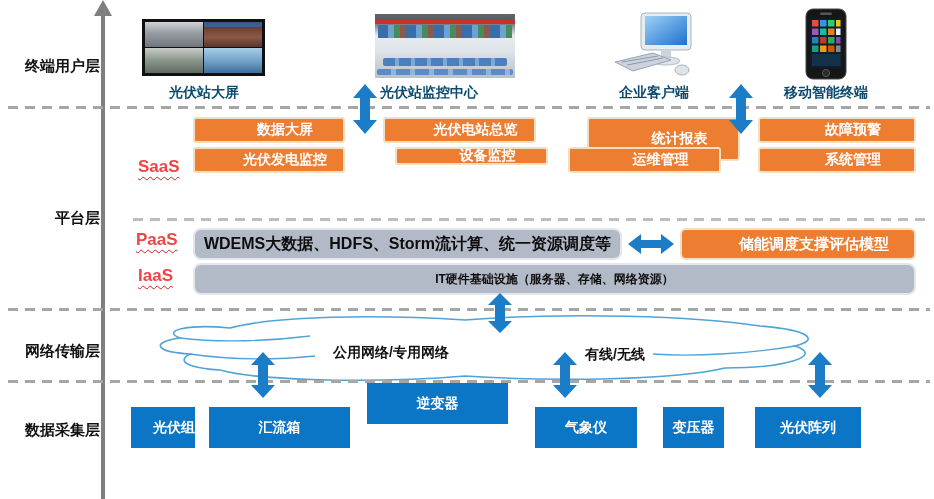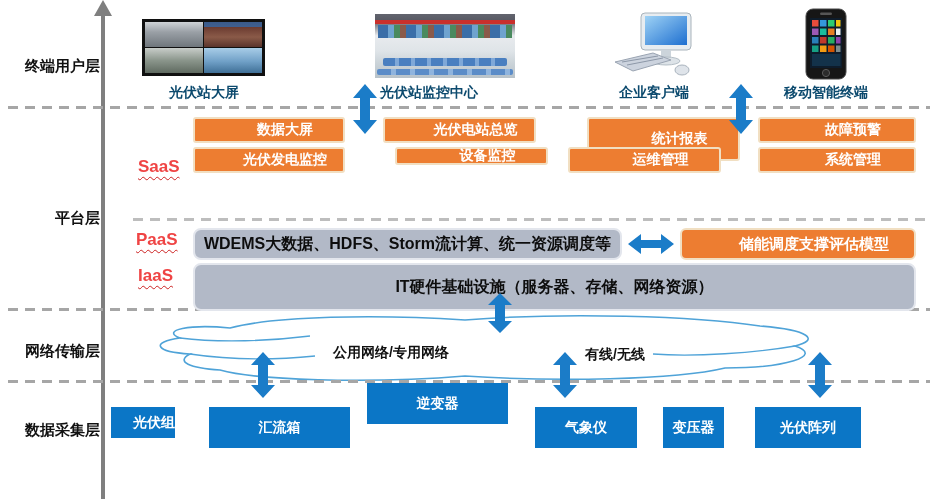--- a/index.html
+++ b/index.html
@@ -156,21 +156,21 @@
 
   <div class="tier-label" style="left:136px;top:230px;">PaaS</div>
   <div class="gray-box" style="left:193px;top:228px;width:429px;height:32px;font-size:16px;">WDEMS大数据、HDFS、Storm流计算、统一资源调度等</div>
 
   <svg class="arrow" style="left:628px;top:233px;" width="46" height="22" viewBox="0 0 46 22">
     <path d="M0 11 L13 1 L13 7 L33 7 L33 1 L46 11 L33 21 L33 15 L13 15 L13 21 Z" fill="#1B7CC8"></path>
   </svg>
   <div class="orange-box" style="left:680px;top:228px;width:236px;height:32px;border-radius:6px;font-size:15px;">储能调度支撑评估模型</div>
 
   <div class="tier-label" style="left:138px;top:266px;">IaaS</div>
-  <div class="gray-box" style="left:193px;top:263px;width:723px;height:48px;font-size:16px;">IT硬件基础设施（服务器、存储、网络资源）</div>
+  <div class="gray-box" style="left:193px;top:263px;width:723px;height:32px;font-size:12px;">IT硬件基础设施（服务器、存储、网络资源）</div>
 
   <svg class="arrow" style="left:487px;top:293px;" width="26" height="40" viewBox="0 0 26 40">
     <path d="M13 0 L25 12 L18 12 L18 28 L25 28 L13 40 L1 28 L8 28 L8 12 L1 12 Z" fill="#1B7CC8"></path>
   </svg>
 
   <svg class="cloud" viewBox="0 0 700 72">
     <path d="M55 42 C 20 40 15 30 45 26 C 25 18 55 12 95 16 C 140 4 240 2 330 8 C 430 0 560 4 625 14 C 675 18 685 28 660 34 C 690 44 650 56 590 56 C 540 68 420 70 330 64 C 230 72 120 68 85 58 C 55 56 40 50 55 42 Z" fill="#ffffff" stroke="#4FA3D8" stroke-width="1.6"></path>
     <path d="M45 26 C 85 31 135 29 175 24" fill="none" stroke="#4FA3D8" stroke-width="1.3"></path>
     <path d="M660 34 C 620 41 560 45 518 42" fill="none" stroke="#4FA3D8" stroke-width="1.3"></path>
     <path d="M55 42 C 95 48 140 48 180 44" fill="none" stroke="#4FA3D8" stroke-width="1.3"></path>
@@ -181,20 +181,20 @@
   <svg class="arrow" style="left:250px;top:352px;" width="26" height="46" viewBox="0 0 26 46">
     <path d="M13 0 L25 13 L18 13 L18 33 L25 33 L13 46 L1 33 L8 33 L8 13 L1 13 Z" fill="#1B7CC8"></path>
   </svg>
   <svg class="arrow" style="left:552px;top:352px;" width="26" height="46" viewBox="0 0 26 46">
     <path d="M13 0 L25 13 L18 13 L18 33 L25 33 L13 46 L1 33 L8 33 L8 13 L1 13 Z" fill="#1B7CC8"></path>
   </svg>
   <svg class="arrow" style="left:807px;top:352px;" width="26" height="46" viewBox="0 0 26 46">
     <path d="M13 0 L25 13 L18 13 L18 33 L25 33 L13 46 L1 33 L8 33 L8 13 L1 13 Z" fill="#1B7CC8"></path>
   </svg>
 
-  <div class="blue-box" style="left:111px;top:407px;width:64px;height:31px;padding-left:22px;">光伏组</div>
+  <div class="blue-box" style="left:131px;top:407px;width:64px;height:41px;padding-left:22px;">光伏组</div>
   <div class="blue-box" style="left:209px;top:407px;width:141px;height:41px;">汇流箱</div>
   <div class="blue-box" style="left:367px;top:383px;width:141px;height:41px;">逆变器</div>
   <div class="blue-box" style="left:535px;top:407px;width:102px;height:41px;">气象仪</div>
   <div class="blue-box" style="left:663px;top:407px;width:61px;height:41px;">变压器</div>
   <div class="blue-box" style="left:755px;top:407px;width:106px;height:41px;">光伏阵列</div>
 
 </div>
 
 </body></html>

